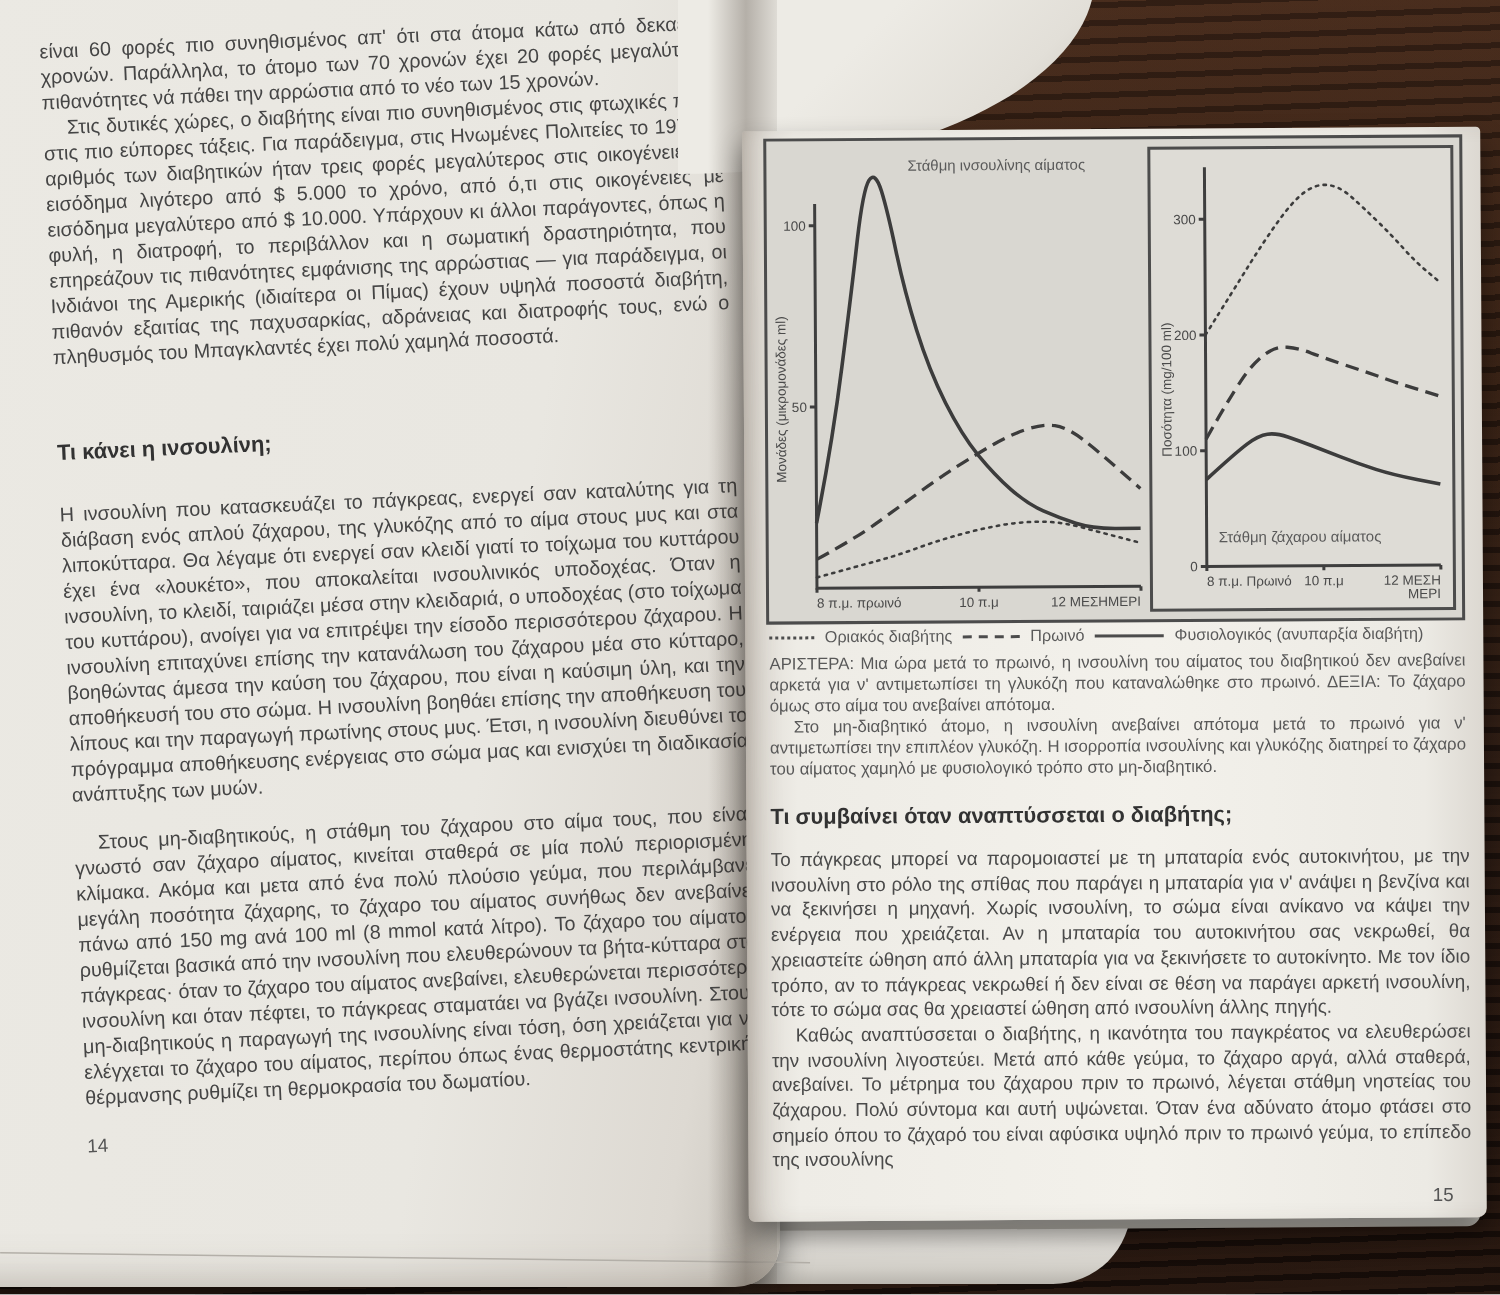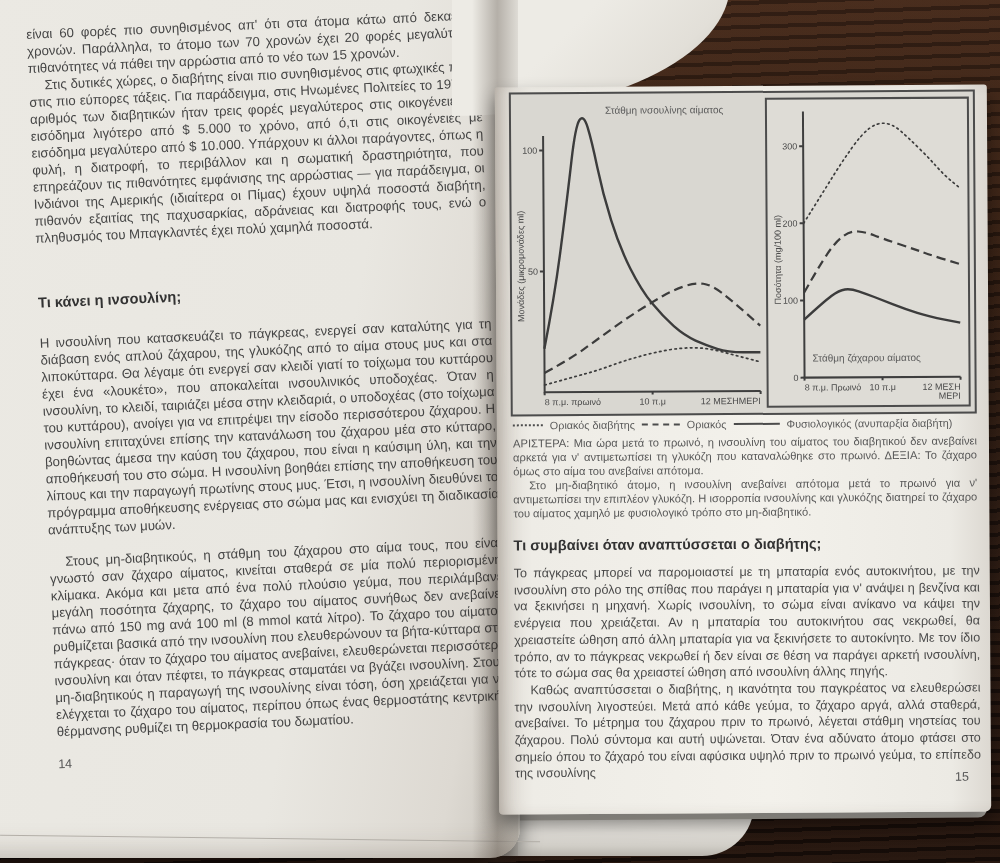--- a/index.html
+++ b/index.html
@@ -103,21 +103,21 @@
   .caption .p{margin:0;}
   .heading-right{
     position:absolute;left:16px;top:450px;width:464px;
     font-size:14.6px;font-weight:bold;color:#323232;margin:0;
   }
   .body-right{
     position:absolute;left:16px;top:478px;width:466px;
     font-size:12.6px;line-height:16.7px;color:#4a4a4a;text-align:justify;
   }
   .body-right .p{margin:0;}
-  .pagenum-right{position:absolute;right:22px;bottom:28px;}
+  .pagenum-right{position:absolute;right:22px;bottom:8px;}
 </style>
 </head>
 <body>
 
 <div class="stage">
 
   <div class="under-strip"></div>
   <div class="right-under-edge"></div>
 
   <div class="left-page">
@@ -179,21 +179,21 @@
             <path class="curve dashed" d="M36.0,193.1 Q51.6,166.1 59.4,154.6 Q67.2,143.0 75.0,137.2 Q82.8,131.4 90.6,132.2 Q98.4,133.0 106.2,136.1 Q114.0,139.1 127.6,143.8 Q141.3,148.4 153.0,152.6 Q164.7,156.9 178.4,161.1 L192.0,165.4"></path>
             <path class="curve solid" d="M36.0,220.1 Q55.5,202.4 63.3,196.6 Q71.1,190.8 76.9,190.1 Q82.8,189.3 90.6,192.0 Q98.4,194.7 106.2,197.8 Q114.0,200.9 125.7,205.5 Q137.4,210.1 149.1,214.0 Q160.8,217.8 176.4,220.9 L192.0,224.0"></path>
           </svg>
       </div>
     </div>
 
     <div class="legend-row">
       <span class="ls dotted"></span>
       <span>Οριακός διαβήτης</span>
       <span class="ls dashed"></span>
-      <span>Οριακός</span>
+      <span>Πρωινό</span>
       <span class="ls solid"></span>
       <span>Φυσιολογικός (ανυπαρξία διαβήτη)</span>
     </div>
 
     <div class="caption">
       <p class="p">ΑΡΙΣΤΕΡΑ: Μια ώρα μετά το πρωινό, η ινσουλίνη του αίματος του διαβητικού δεν ανεβαίνει αρκετά για ν' αντιμετωπίσει τη γλυκόζη που καταναλώθηκε στο πρωινό. ΔΕΞΙΑ: Το ζάχαρο όμως στο αίμα του ανεβαίνει απότομα.</p>
       <p class="p p-indent">Στο μη-διαβητικό άτομο, η ινσουλίνη ανεβαίνει απότομα μετά το πρωινό για ν' αντιμετωπίσει την επιπλέον γλυκόζη. Η ισορροπία ινσουλίνης και γλυκόζης διατηρεί το ζάχαρο του αίματος χαμηλό με φυσιολογικό τρόπο στο μη-διαβητικό.</p>
     </div>
 
     <h2 class="heading-right">Τι συμβαίνει όταν αναπτύσσεται ο διαβήτης;</h2>

